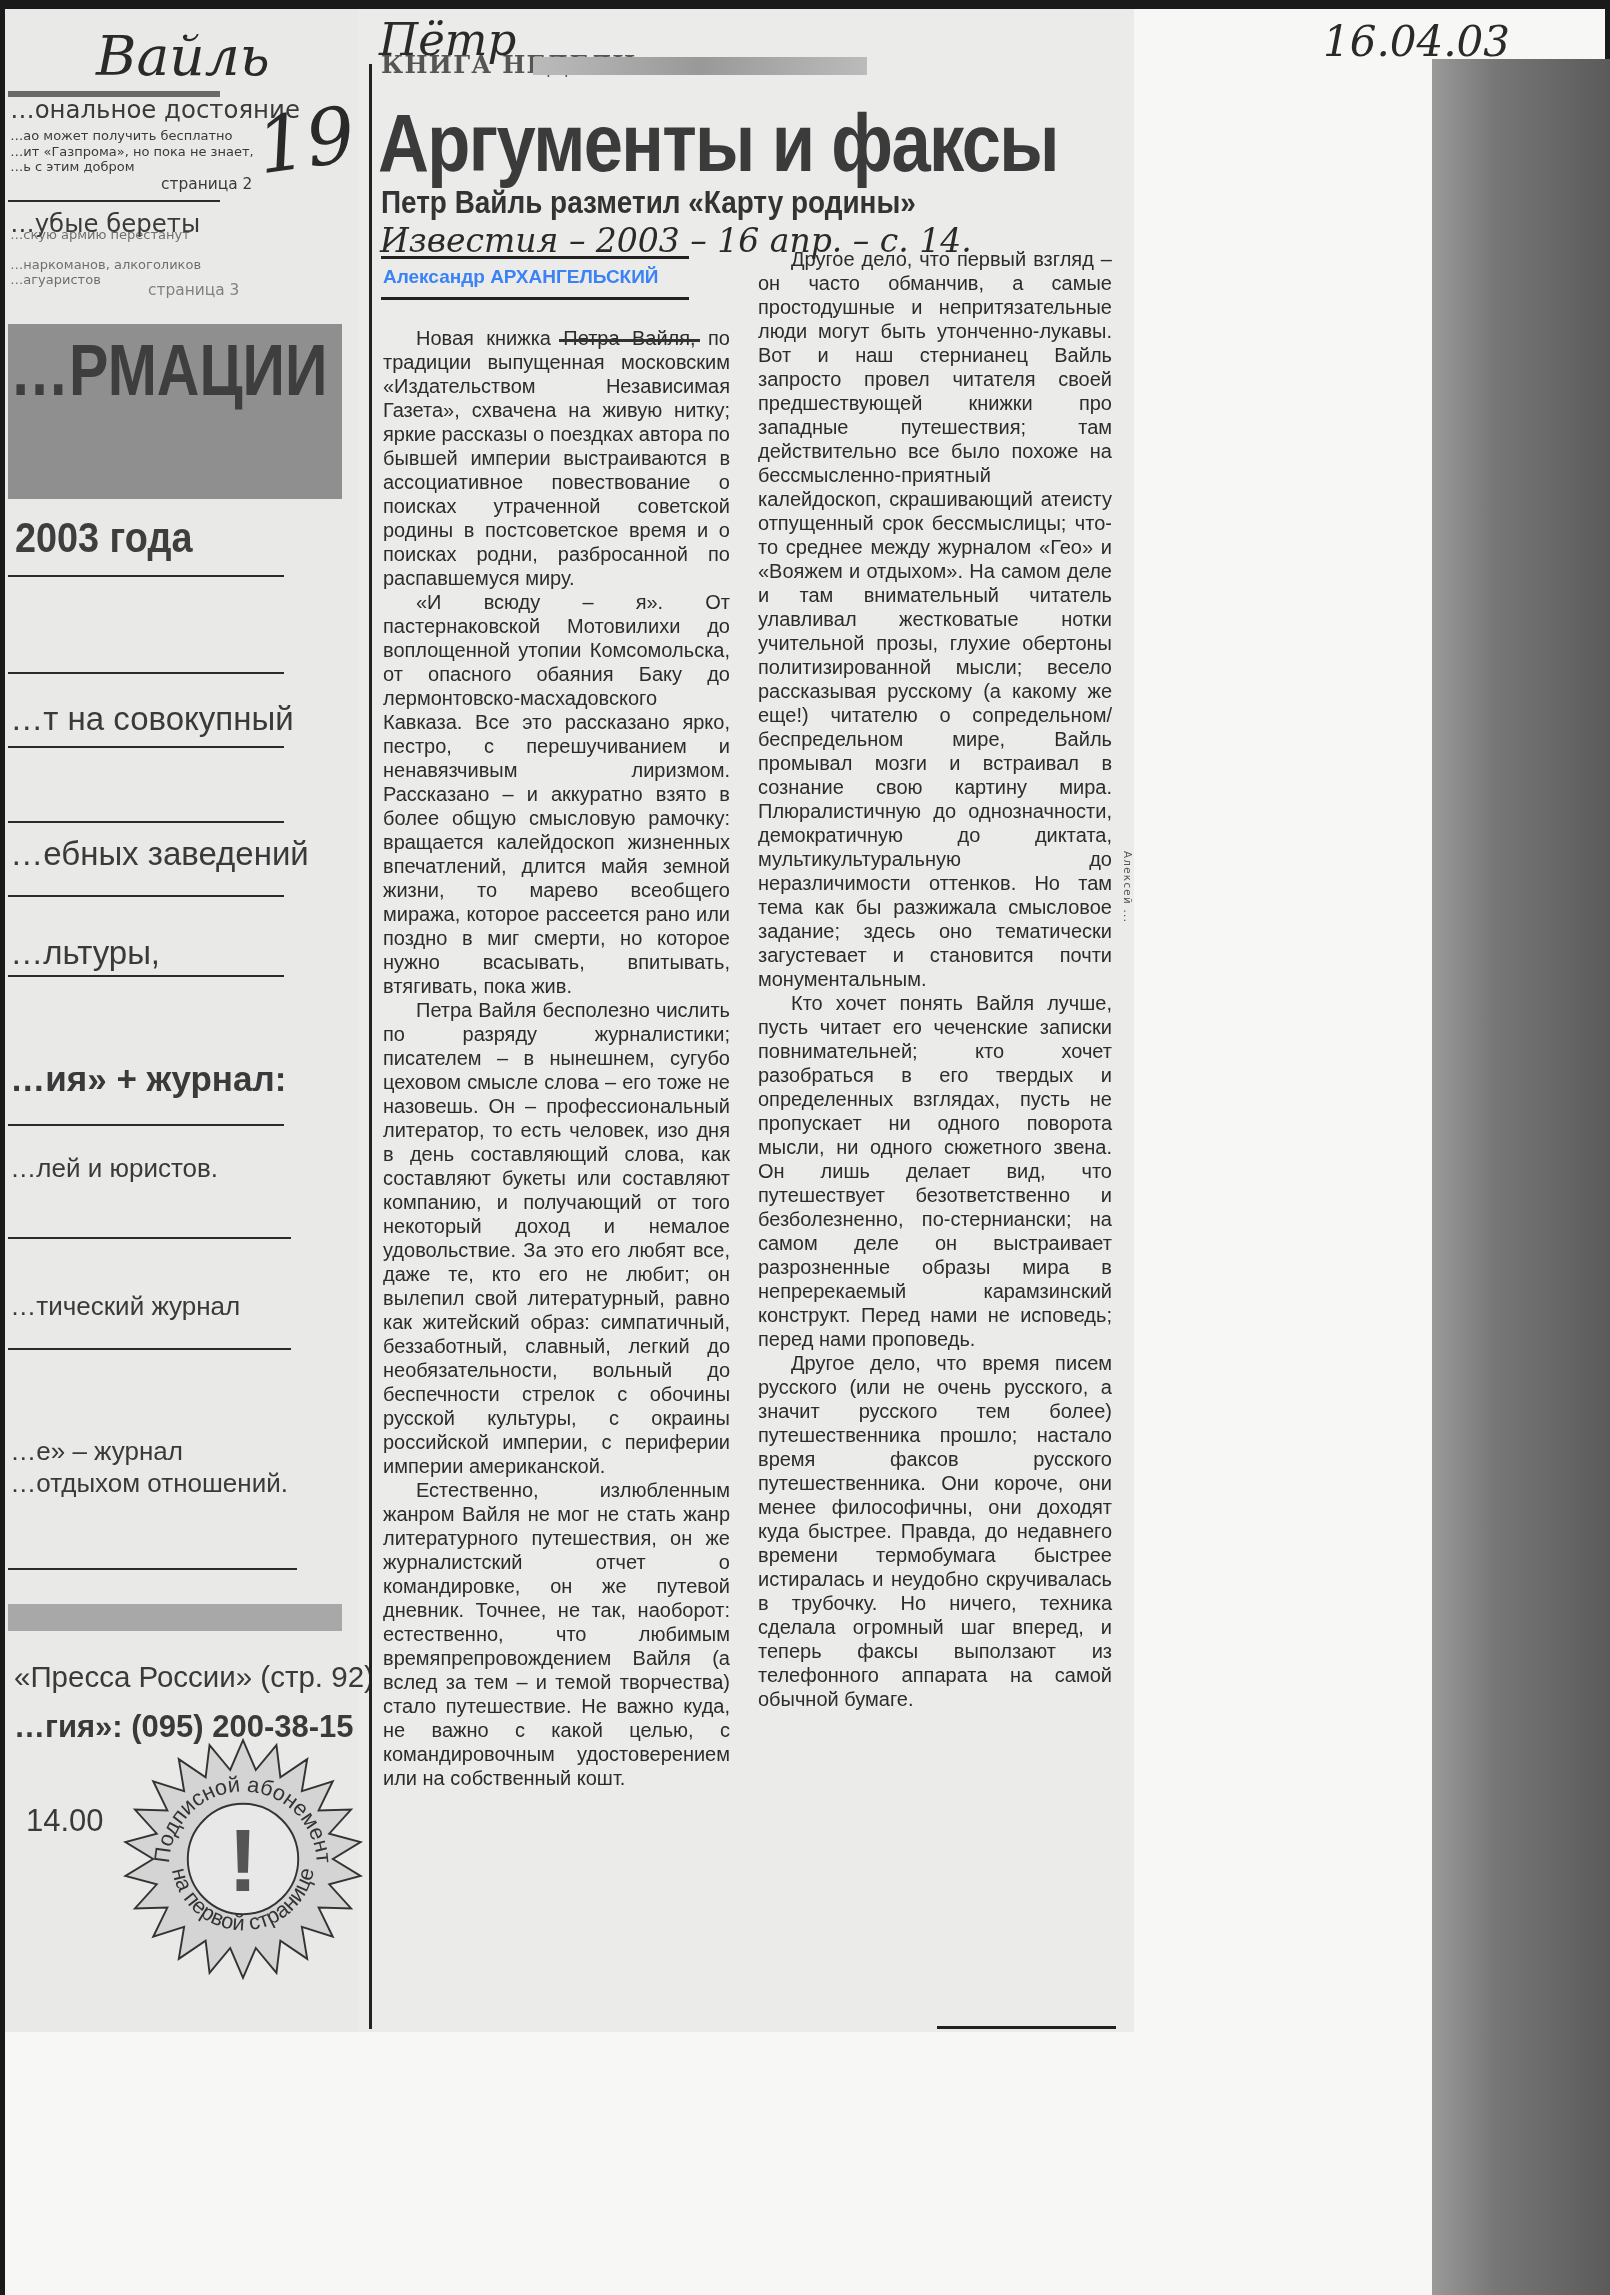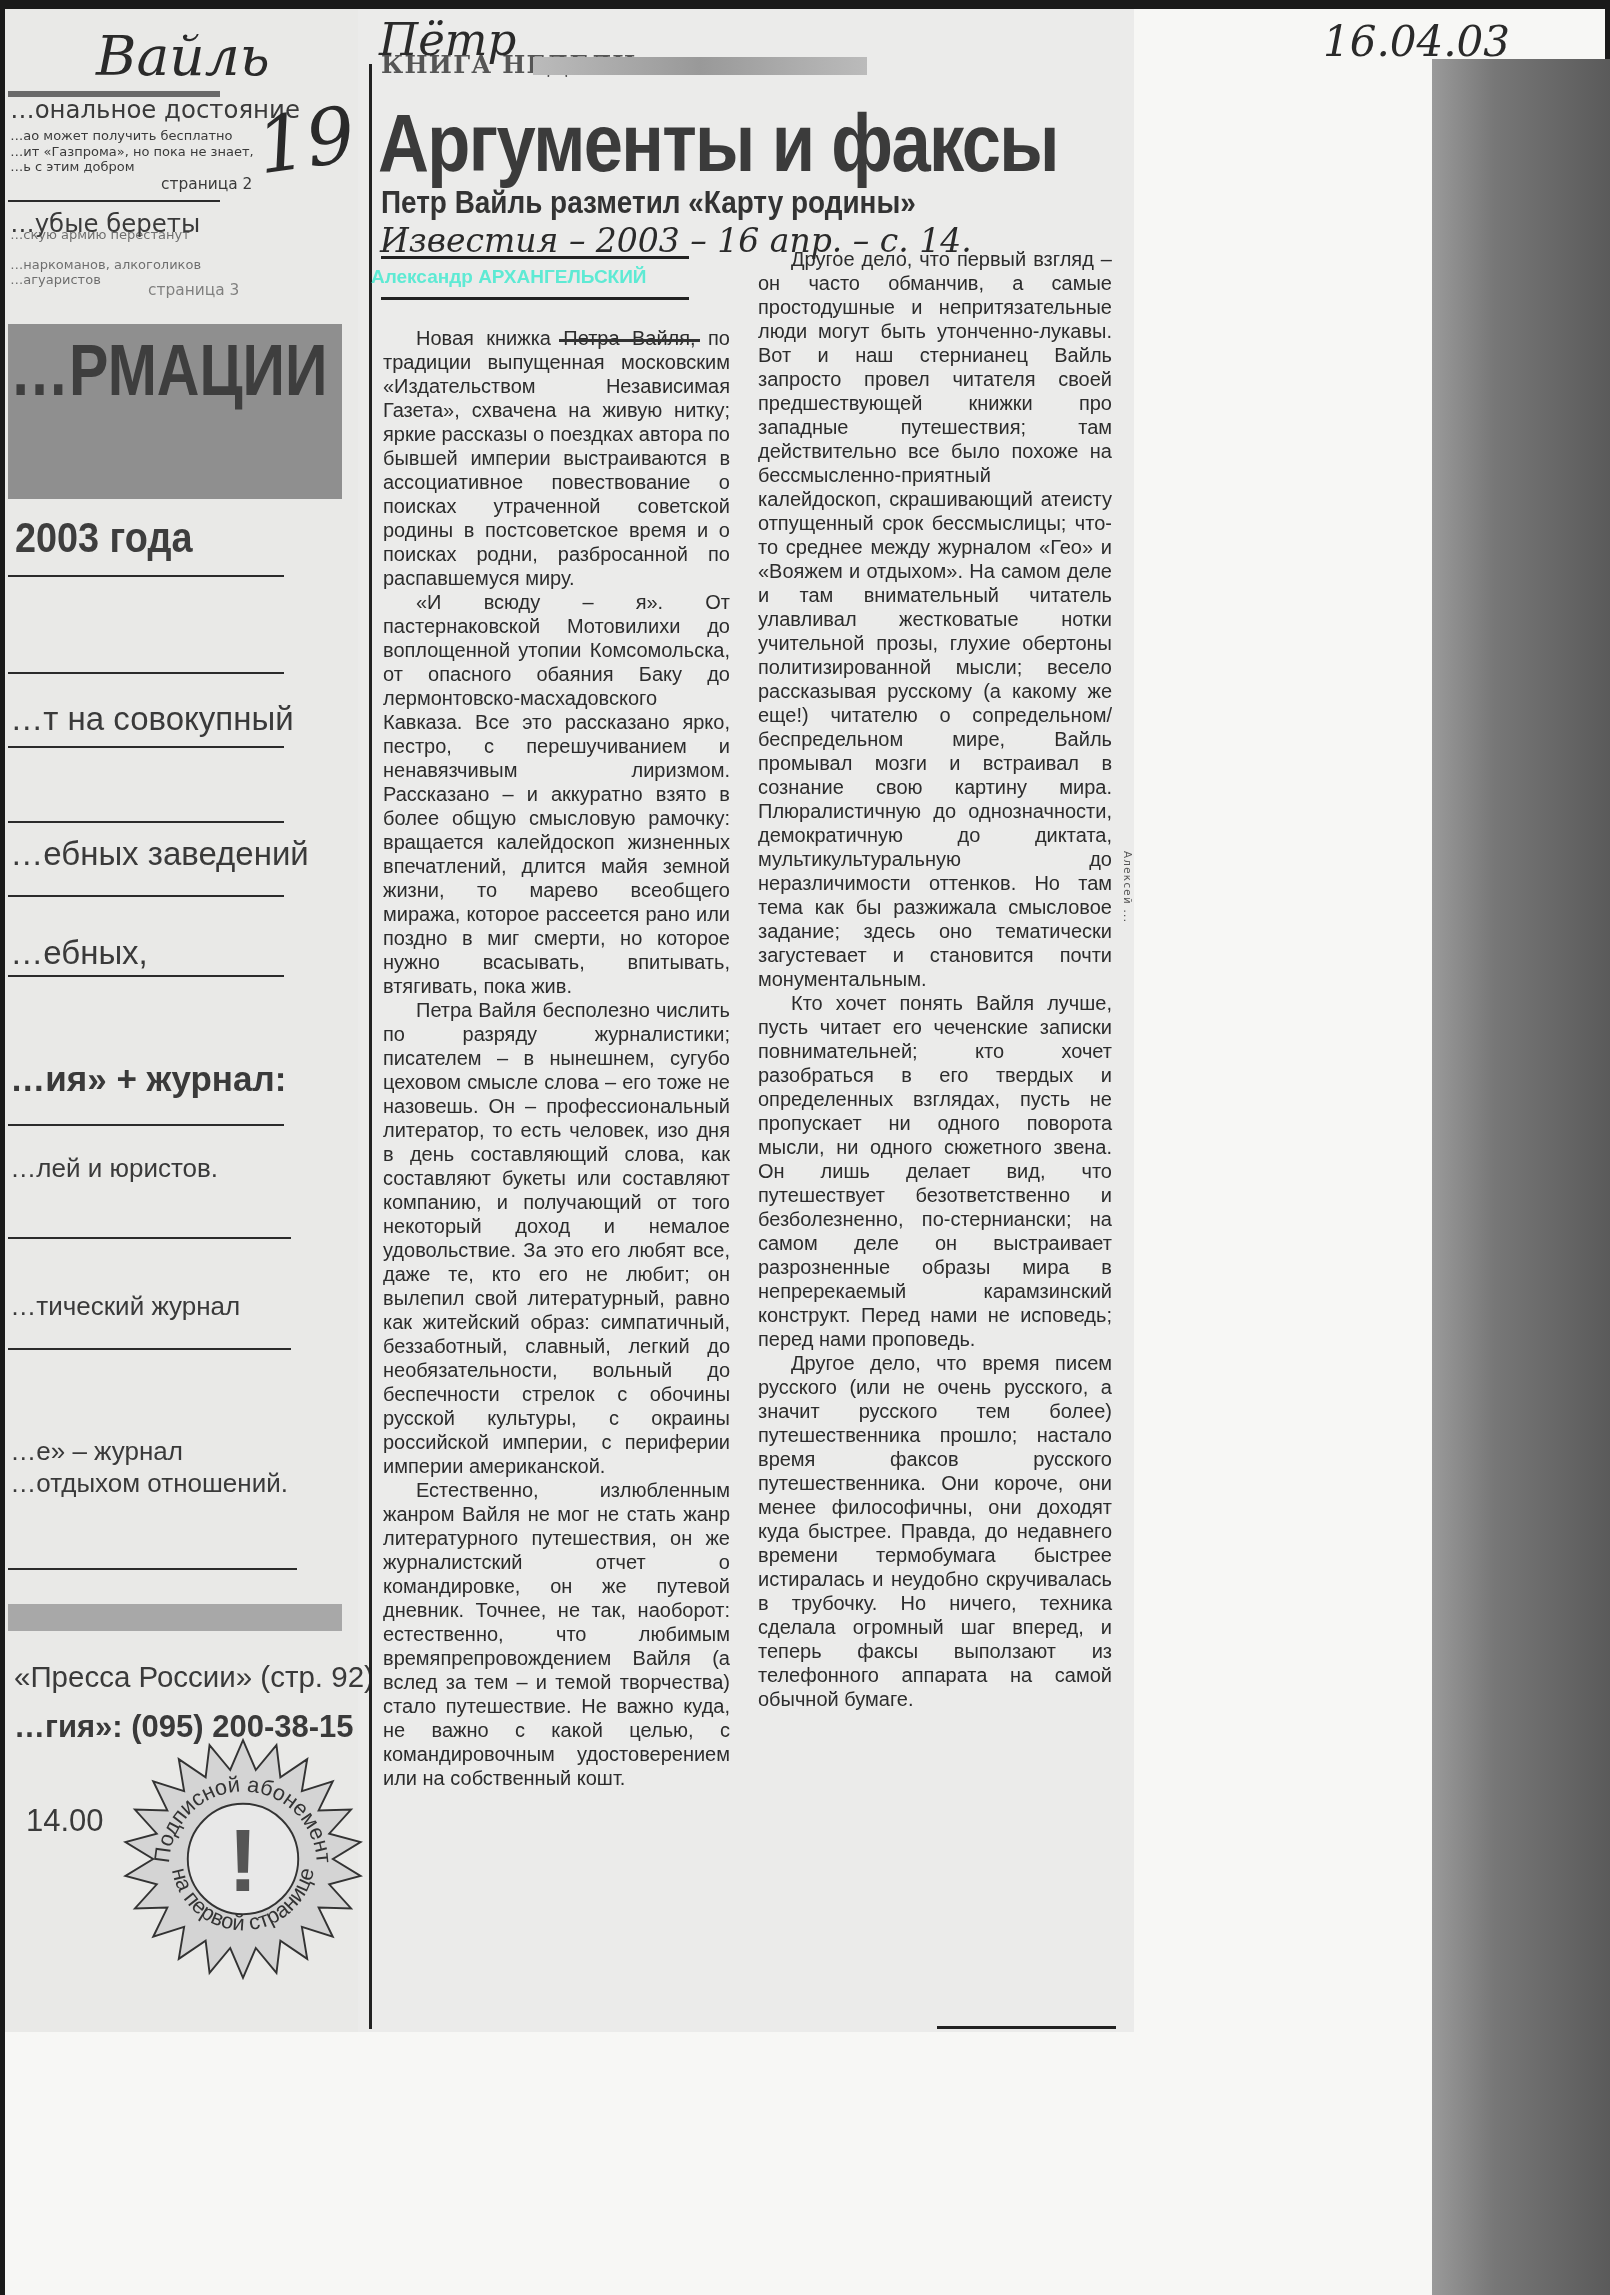--- a/index.html
+++ b/index.html
@@ -47,22 +47,22 @@
     color: #3b3b3b; letter-spacing: -1.9px; transform: scaleX(0.86); transform-origin: left;
     white-space: nowrap;
   }
   .subhead {
     position: absolute; left: 381px; top: 185px; font-family: "Liberation Sans", sans-serif;
     font-weight: bold; font-size: 31px; color: #333; white-space: nowrap;
     transform: scaleX(0.9); transform-origin: left;
   }
   .byline-rule { position: absolute; left: 381px; height: 2.6px; width: 308px; background: #222; }
   .byline {
-    position: absolute; left: 371px; top: 266px; font-family: "Liberation Sans", sans-serif;
-    font-weight: bold; font-size: 19px; color: #5eead4; white-space: nowrap;
+    position: absolute; left: 383px; top: 266px; font-family: "Liberation Sans", sans-serif;
+    font-weight: bold; font-size: 19px; color: #3b82f6; white-space: nowrap;
   }
   .col {
     position: absolute; font-family: "Liberation Sans", sans-serif; font-size: 20px;
     line-height: 24px; color: #2c2c2c; text-align: justify;
   }
   .col p { margin: 0; text-indent: 33px; }
   .col p.noindent { text-indent: 0; }
   .end-rule { position: absolute; left: 937px; top: 2026px; width: 179px; height: 2.6px; background: #222; }
   .sidenote {
     position: absolute; left: 1122px; top: 851px; font-size: 10.3px; color: #555;
@@ -94,21 +94,21 @@
 <div class="ls-band" style="top:324px;height:175px;"></div>
 <div class="ls" style="top:329px;font-family:'Liberation Sans',sans-serif;font-weight:bold;font-size:72px;color:#3e3e3e;transform:scaleX(.82);transform-origin:left;">…РМАЦИИ</div>
 <div class="ls" style="top:514px;left:15.4px;font-family:'Liberation Sans',sans-serif;font-weight:bold;font-size:42px;color:#3e3e3e;transform:scaleX(.9);transform-origin:left;">2003 года</div>
 <div class="ls-hrule" style="top:575px;width:276px;"></div>
 
 <div class="ls-hrule" style="top:672px;width:276px;"></div>
 <div class="ls" style="top:700px;font-family:'Liberation Sans',sans-serif;font-size:33px;">…т на совокупный</div>
 <div class="ls-hrule" style="top:746px;width:276px;"></div>
 <div class="ls" style="top:835px;font-family:'Liberation Sans',sans-serif;font-size:33px;">…ебных заведений</div>
 <div class="ls-hrule" style="top:821px;width:276px;"></div>
-<div class="ls" style="top:934px;font-family:'Liberation Sans',sans-serif;font-size:33px;">…ебных,</div>
+<div class="ls" style="top:934px;font-family:'Liberation Sans',sans-serif;font-size:33px;">…льтуры,</div>
 <div class="ls-hrule" style="top:895px;width:276px;"></div>
 <div class="ls-hrule" style="top:975px;width:276px;"></div>
 <div class="ls" style="top:1059px;font-family:'Liberation Sans',sans-serif;font-weight:bold;font-size:35px;">…ия» + журнал:</div>
 <div class="ls-hrule" style="top:1124px;width:276px;"></div>
 <div class="ls" style="top:1153px;font-family:'Liberation Sans',sans-serif;font-size:26px;">…лей и юристов.</div>
 <div class="ls-hrule" style="top:1237px;width:283px;"></div>
 <div class="ls" style="top:1291px;font-family:'Liberation Sans',sans-serif;font-size:26px;">…тический журнал</div>
 <div class="ls-hrule" style="top:1348px;width:283px;"></div>
 <div class="ls" style="top:1436px;font-family:'Liberation Sans',sans-serif;font-size:26px;">…е» –  журнал</div>
 <div class="ls" style="top:1468px;font-family:'Liberation Sans',sans-serif;font-size:26px;">…отдыхом отношений.</div>

